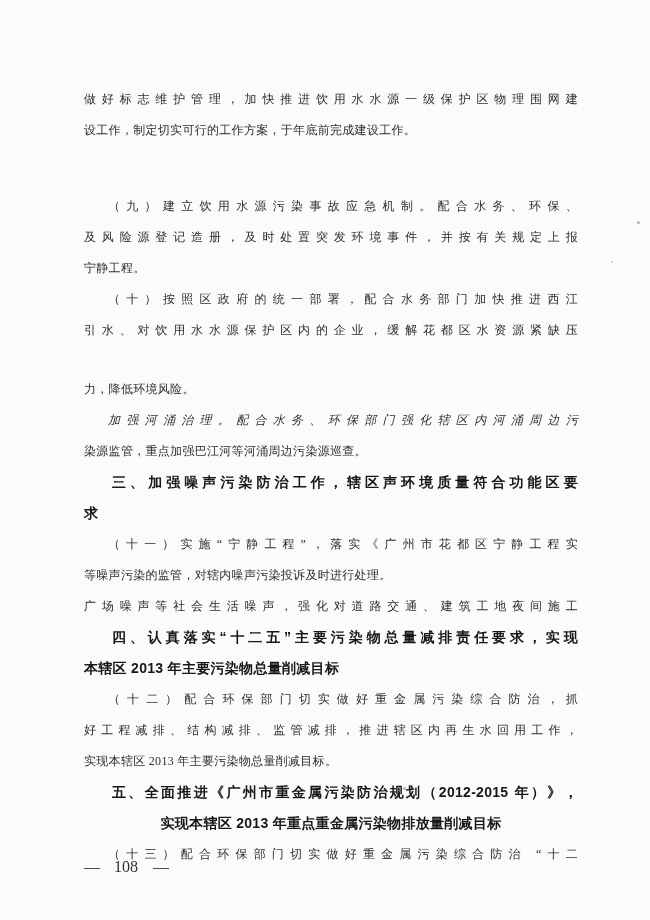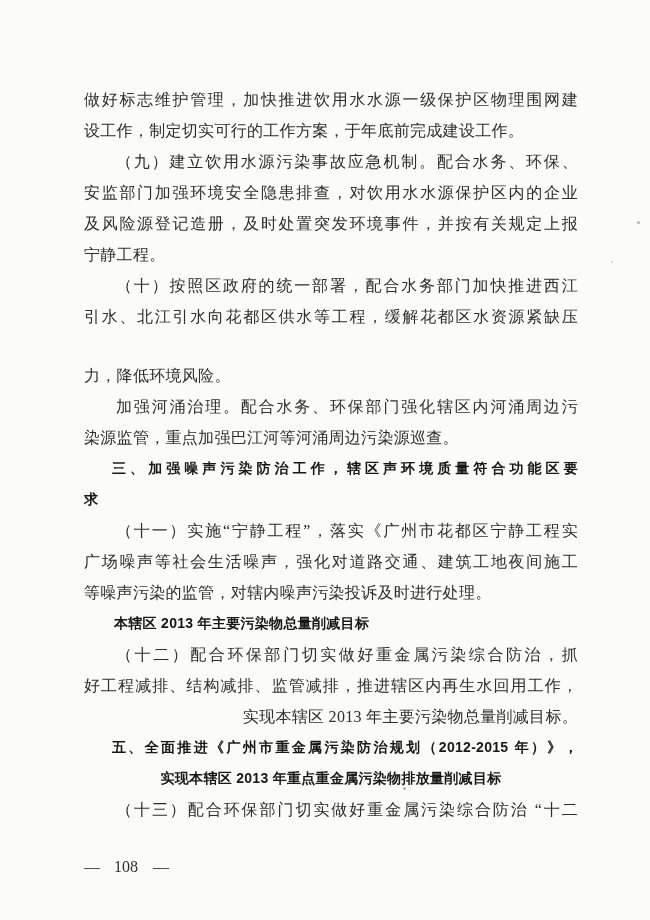--- a/index.html
+++ b/index.html
@@ -27,21 +27,21 @@
     width: 494px;
   }
   .line {
     height: 31px;
     line-height: 31px;
     white-space: nowrap;
     overflow: visible;
   }
   .line.body {
     font-family: "Liberation Serif", "DejaVu Serif", serif;
-    font-size: 16px;
+    font-size: 12px;
     color: var(--body-color);
     font-weight: 400;
     letter-spacing: 0.3px;
   }
   .line.heading {
     font-family: Liberation Sans, sans-serif;
     font-size: 14px;
     color: var(--heading-color);
     font-weight: 700;
     letter-spacing: 0.3px;
@@ -73,38 +73,38 @@
   .speck.s3 { left: 611px; top: 261px; width: 2px; height: 2px; opacity: 0.45; }
 </style>
 </head>
 <body>
 
 <div class="page">
 
   <div class="text-column" id="text-column">
       <div class="line body just" style="text-indent: 0em;">做好标志维护管理，加快推进饮用水水源一级保护区物理围网建</div>
       <div class="line body" style="text-indent: 0em;">设工作，制定切实可行的工作方案，于年底前完成建设工作。</div>
-      <div class="line body just" style="text-indent: 2em;">（九）建立饮用水源污染事故应急机制。配合水务、环保、</div>
-      <div class="line body just" style="text-indent: 0em;">安监部门加强环境安全隐患排查，对饮用水水源保护区内的企业</div>
+      <div class="line body just" style="text-indent: 2em; margin-top: 45px;">（九）建立饮用水源污染事故应急机制。配合水务、环保、</div>
       <div class="line body just" style="text-indent: 0em;">及风险源登记造册，及时处置突发环境事件，并按有关规定上报</div>
       <div class="line body" style="text-indent: 0em;">宁静工程。</div>
       <div class="line body just" style="text-indent: 2em;">（十）按照区政府的统一部署，配合水务部门加快推进西江</div>
-      <div class="line body just" style="text-indent: 0em;">引水、北江引水向花都区供水等工程，缓解花都区水资源紧缺压</div>
+      <div class="line body just" style="text-indent: 0em;">引水、对饮用水水源保护区内的企业，缓解花都区水资源紧缺压</div>
       <div class="line body" style="text-indent: 0em; margin-top: 28px;">力，降低环境风险。</div>
-      <div class="line body just" style="text-indent: 2em;">加强河涌治理。配合水务、环保部门强化辖区内河涌周边污</div>
+      <div class="line body just" style="text-indent: 2em; font-style: italic;">加强河涌治理。配合水务、环保部门强化辖区内河涌周边污</div>
       <div class="line body" style="text-indent: 0em;">染源监管，重点加强巴江河等河涌周边污染源巡查。</div>
       <div class="line heading just" style="text-indent: 2em;">三、加强噪声污染防治工作，辖区声环境质量符合功能区要</div>
       <div class="line heading" style="text-indent: 0em;">求</div>
       <div class="line body just" style="text-indent: 2em;">（十一）实施“宁静工程”，落实《广州市花都区宁静工程实</div>
+      <div class="line body" style="text-indent: 0em;">等噪声污染的监管，对辖内噪声污染投诉及时进行处理。</div>
       <div class="line body just" style="text-indent: 0em;">广场噪声等社会生活噪声，强化对道路交通、建筑工地夜间施工</div>
-      <div class="line body" style="text-indent: 0em;">等噪声污染的监管，对辖内噪声污染投诉及时进行处理。</div>
-      <div class="line heading" style="text-indent: 0em; margin-left: 30px;">本辖区 2013 年主要污染物总量削减目标</div>
+      <div class="line heading just" style="text-indent: 2em;">四、认真落实“十二五”主要污染物总量减排责任要求，实现</div>
+      <div class="line heading" style="text-indent: 0em;">本辖区 2013 年主要污染物总量削减目标</div>
       <div class="line body just" style="text-indent: 2em;">（十二）配合环保部门切实做好重金属污染综合防治，抓</div>
       <div class="line body just" style="text-indent: 0em;">好工程减排、结构减排、监管减排，推进辖区内再生水回用工作，</div>
-      <div class="line body" style="text-indent: 0em; text-align: right;">实现本辖区 2013 年主要污染物总量削减目标。</div>
+      <div class="line body" style="text-indent: 0em;">实现本辖区 2013 年主要污染物总量削减目标。</div>
       <div class="line heading just" style="text-indent: 2em;">五、全面推进《广州市重金属污染防治规划（2012-2015 年）》，</div>
       <div class="line heading" style="text-indent: 0em; text-align: center;">实现本辖区 2013 年重点重金属污染物排放量削减目标</div>
       <div class="line body just" style="text-indent: 2em;">（十三）配合环保部门切实做好重金属污染综合防治 “十二</div>
     </div>
 
   <div class="footer">
     <span class="dash">—</span>
     <span class="num">108</span>
     <span class="dash">—</span>
   </div>

